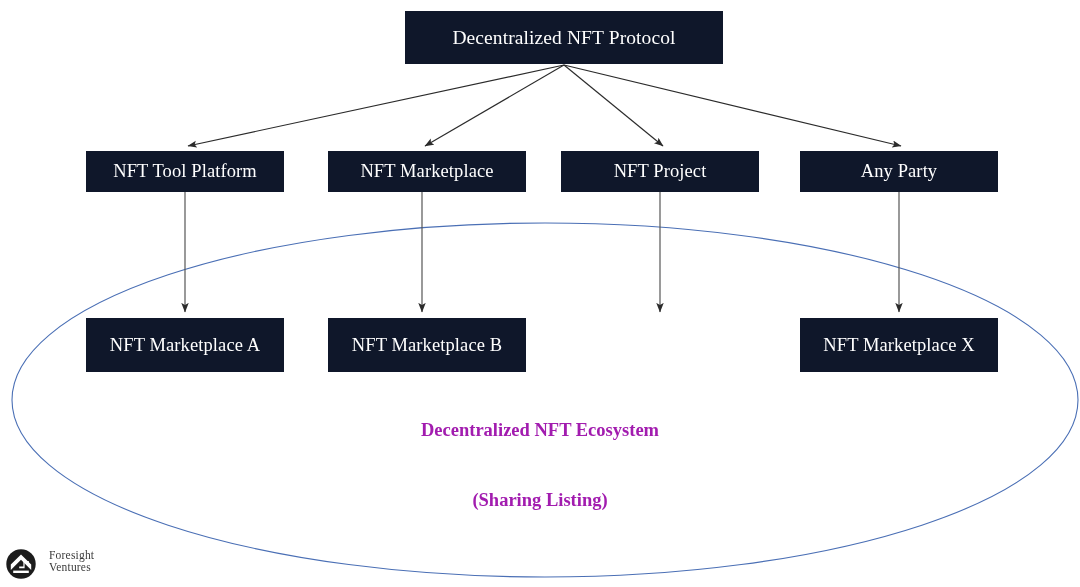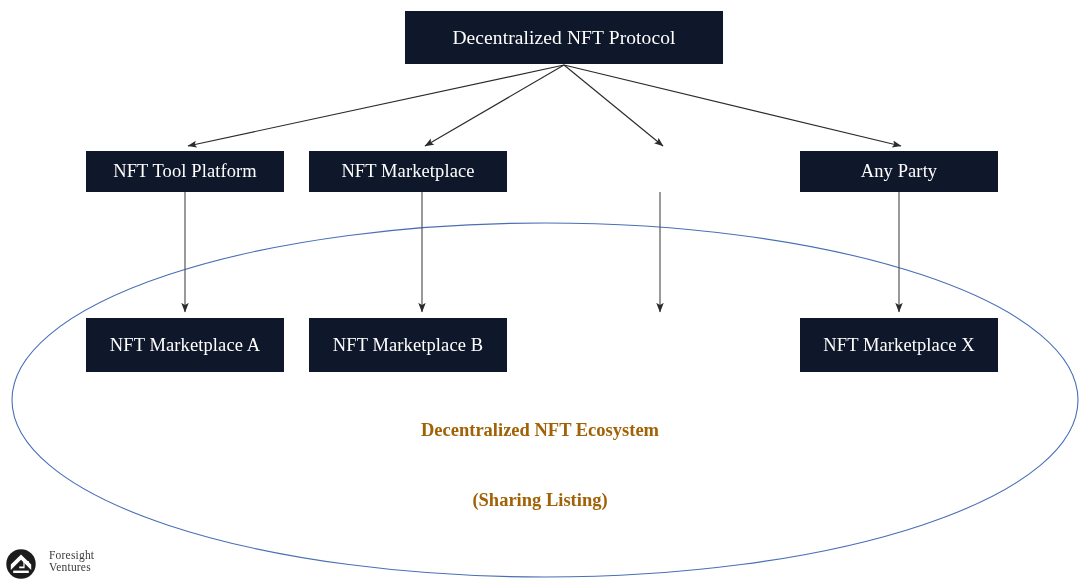--- a/index.html
+++ b/index.html
@@ -52,35 +52,35 @@
     top: 151px;
     width: 198px;
     height: 41px;
   }
   .node.leaf {
     top: 318px;
     width: 198px;
     height: 54px;
   }
   .col1 { left: 86px; }
-  .col2 { left: 309px; }
+  .col2 { left: 328px; }
   .col3 { left: 561px; }
   .col4 { left: 800px; text-align: right; }
 
   .ecosystem-caption {
     position: absolute;
     left: 0;
     right: 0;
     top: 418px;
     text-align: center;
     font-family: "Liberation Serif", "DejaVu Serif", serif;
     font-weight: bold;
     font-size: 18.5px;
     line-height: 1.32;
-    color: #a16207;
+    color: #a21caf;
   }
   .ecosystem-caption .line2 {
     display: block;
     margin-top: 46px;
   }
 
   .brand {
     position: absolute;
     left: 6px;
     top: 549px;
@@ -123,20 +123,21 @@
     <line x1="185" y1="192" x2="185" y2="312" stroke="#565656" stroke-width="1.2" marker-end="url(#arrowhead)"></line>
     <line x1="422" y1="192" x2="422" y2="312" stroke="#565656" stroke-width="1.2" marker-end="url(#arrowhead)"></line>
     <line x1="660" y1="192" x2="660" y2="312" stroke="#565656" stroke-width="1.2" marker-end="url(#arrowhead)"></line>
     <line x1="899" y1="192" x2="899" y2="312" stroke="#565656" stroke-width="1.2" marker-end="url(#arrowhead)"></line>
   </svg>
 
   <div class="node root">Decentralized NFT Protocol</div>
 
   <div class="node mid col1">NFT Tool Platform</div>
   <div class="node mid col2">NFT Marketplace</div>
+  <div class="node mid col3">NFT Project</div>
   <div class="node mid col4">Any Party</div>
 
   <div class="node leaf col1">NFT Marketplace A</div>
   <div class="node leaf col2">NFT Marketplace B</div>
   <div class="node leaf col4">NFT Marketplace X</div>
 
   <div class="ecosystem-caption">
     <span class="line1">Decentralized NFT Ecosystem</span>
     <span class="line2">(Sharing Listing)</span>
   </div>

